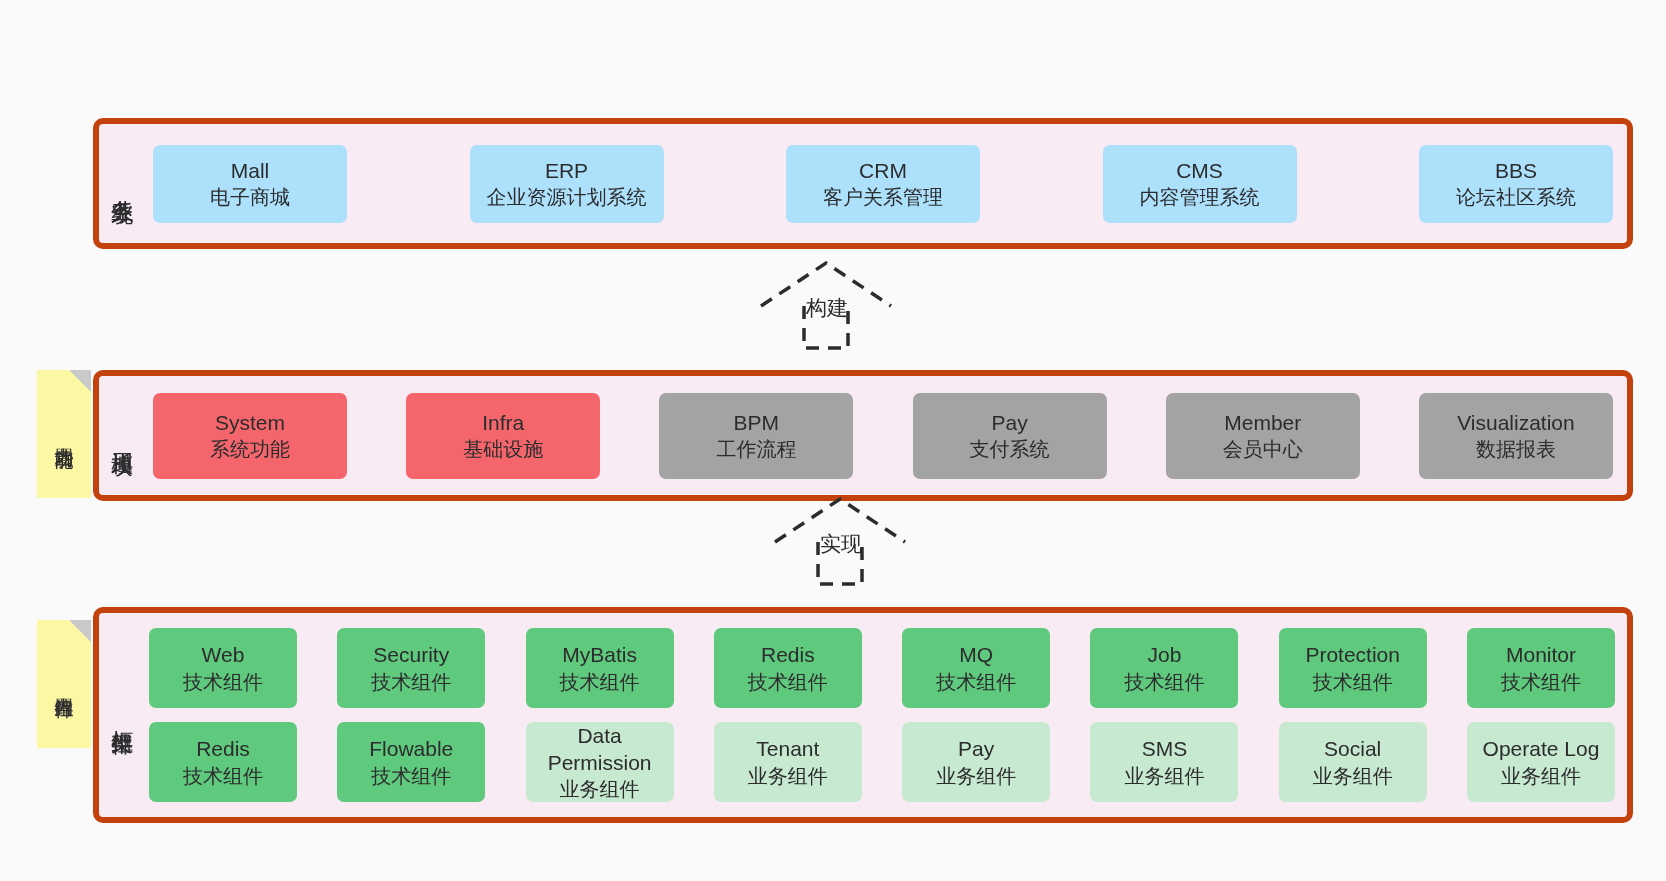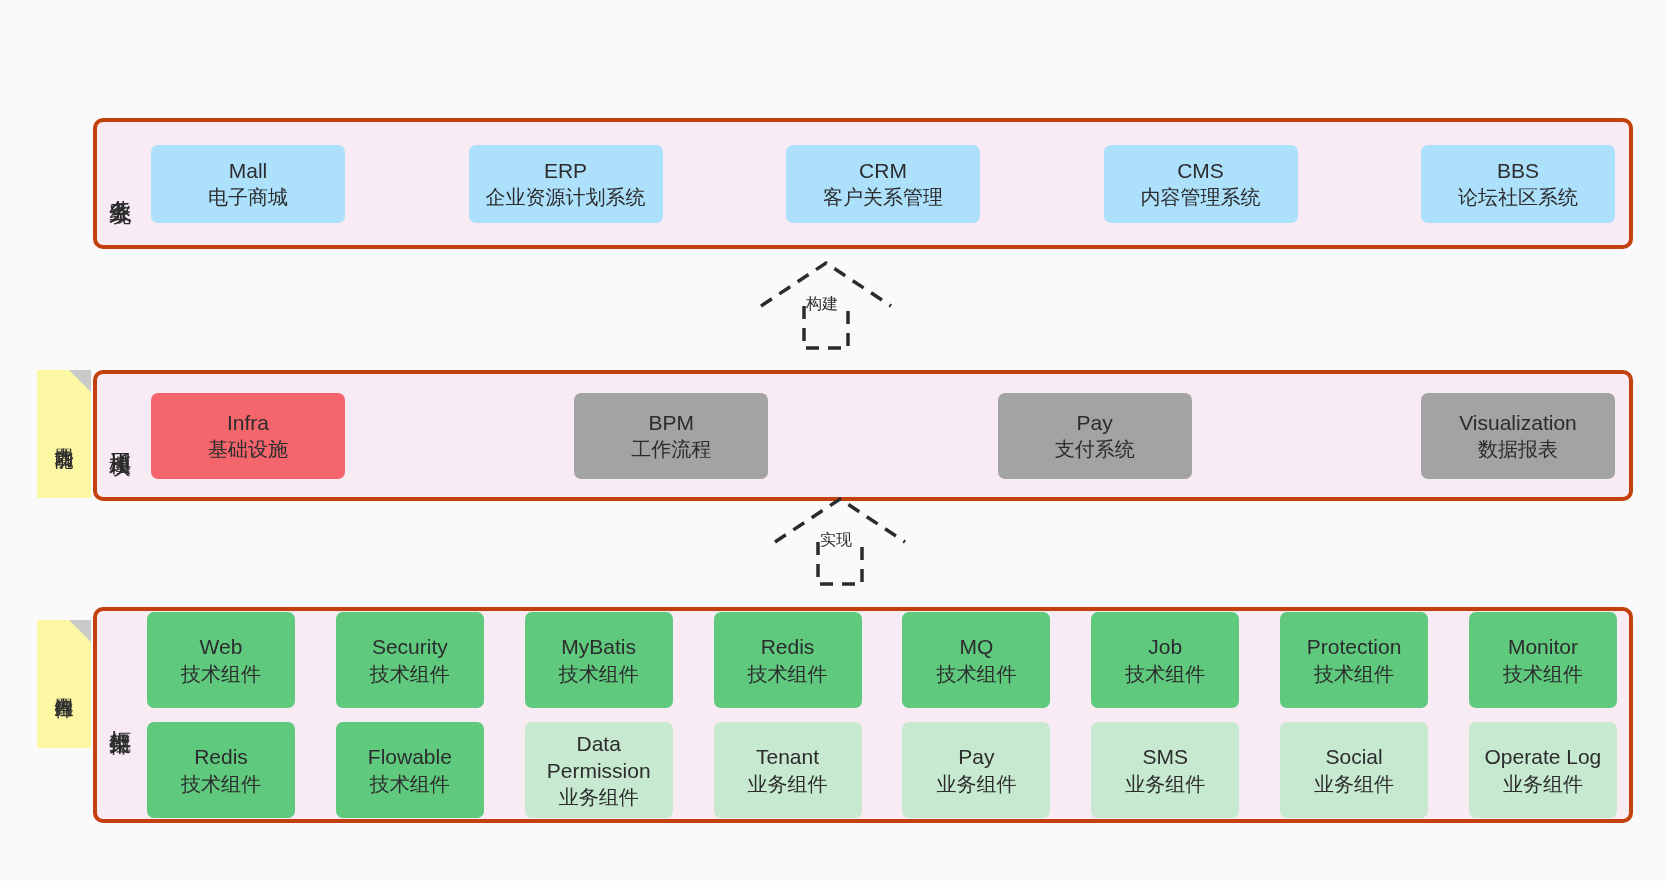--- a/index.html
+++ b/index.html
@@ -12,21 +12,21 @@
     height: 881px;
     position: relative;
     font-family: "Liberation Sans", "DejaVu Sans", sans-serif;
     overflow: hidden;
   }
 
   
   .panel {
     position: absolute;
     background: #f9ebf4;
-    border: 4px solid #c2410c;
+    border: 6px solid #c2410c;
     border-radius: 10px;
     box-sizing: border-box;
     display: flex;
     align-items: stretch;
   }
 
   
   .panel-label {
     flex: 0 0 auto;
     width: 46px;
@@ -85,21 +85,21 @@
   .card.red   { background: #f4666b; }
   .card.pink  { background: #a3a3a3; }
   .card.green { background: #5fc97d; }
   .card.lightgreen { background: #c6e9cf; }
 
   
   .biz-card { width: 194px; height: 78px; }
   
   .mod-card { width: 194px; height: 86px; }
   
-  .fw-card { width: 148px; height: 96px; }
+  .fw-card { width: 148px; height: 80px; }
 
   
   .note {
     position: absolute;
     background: #fbf7a2;
     box-sizing: border-box;
     display: flex;
     align-items: center;
     justify-content: center;
     font-size: 19px;
@@ -122,21 +122,21 @@
     border-left: 22px solid transparent;
   }
 
   
   .uml-arrow {
     position: absolute;
     z-index: 2;
   }
   .uml-arrow .lbl {
     position: absolute;
-    font-size: 16px;
+    font-size: 21px;
     color: #2c2c2e;
     background: transparent;
     white-space: nowrap;
     user-select: none;
   }
 </style>
 </head>
 <body>
 
 <div class="panel" id="panel-business" style="left:93px; top:118px; width:1540px; height:131px;">
@@ -178,30 +178,38 @@
 <div class="note" id="note-builtin-function" style="left:37px; top:370px; width:54px; height:128px;">
   <span class="fold"></span>
   <span>内置功能</span>
 </div>
 
 <div class="panel" id="panel-module" style="left:93px; top:370px; width:1540px; height:131px;">
   <div class="panel-label">通用模块</div>
   <div class="panel-body">
     <div class="row" style="padding-left:4px;">
       <div class="card red mod-card">
+        <div class="t1">System</div>
+        <div class="t2">系统功能</div>
+      </div>
+      <div class="card red mod-card">
         <div class="t1">Infra</div>
         <div class="t2">基础设施</div>
       </div>
       <div class="card pink mod-card">
         <div class="t1">BPM</div>
         <div class="t2">工作流程</div>
       </div>
       <div class="card pink mod-card">
         <div class="t1">Pay</div>
         <div class="t2">支付系统</div>
+      </div>
+      <div class="card pink mod-card">
+        <div class="t1">Member</div>
+        <div class="t2">会员中心</div>
       </div>
       <div class="card pink mod-card">
         <div class="t1">Visualization</div>
         <div class="t2">数据报表</div>
       </div>
     </div>
   </div>
 </div>
 
 <div class="uml-arrow" id="arrow-implement" style="left:770px; top:494px; width:150px; height:92px;">

